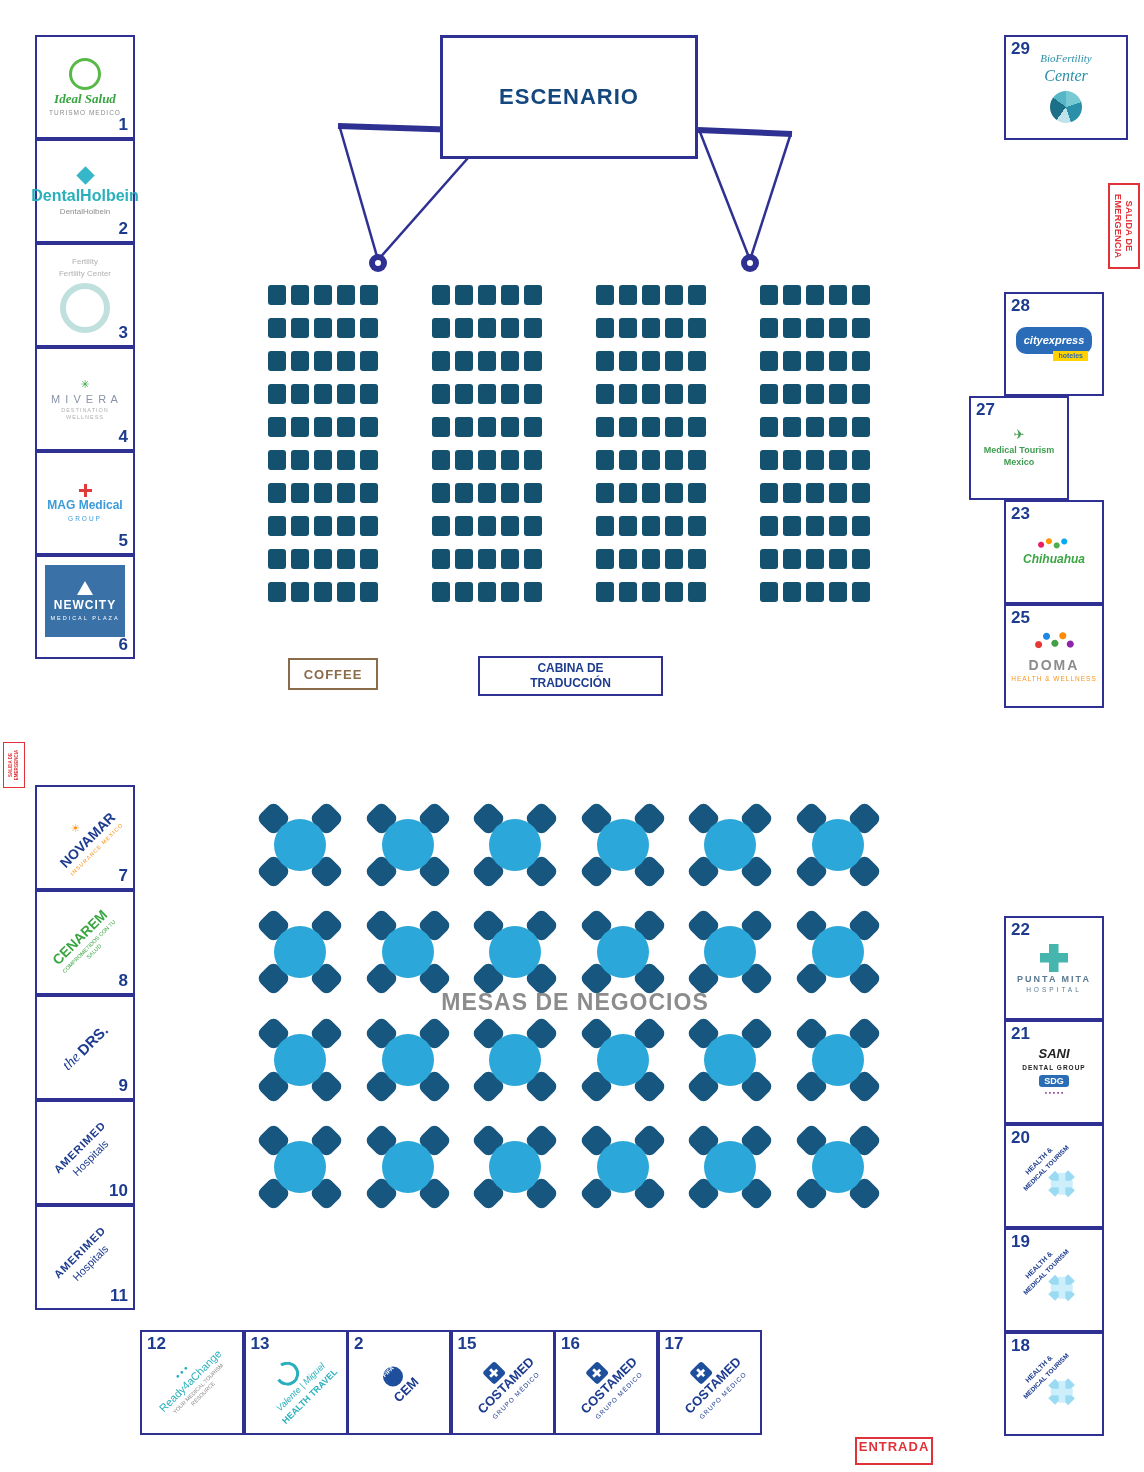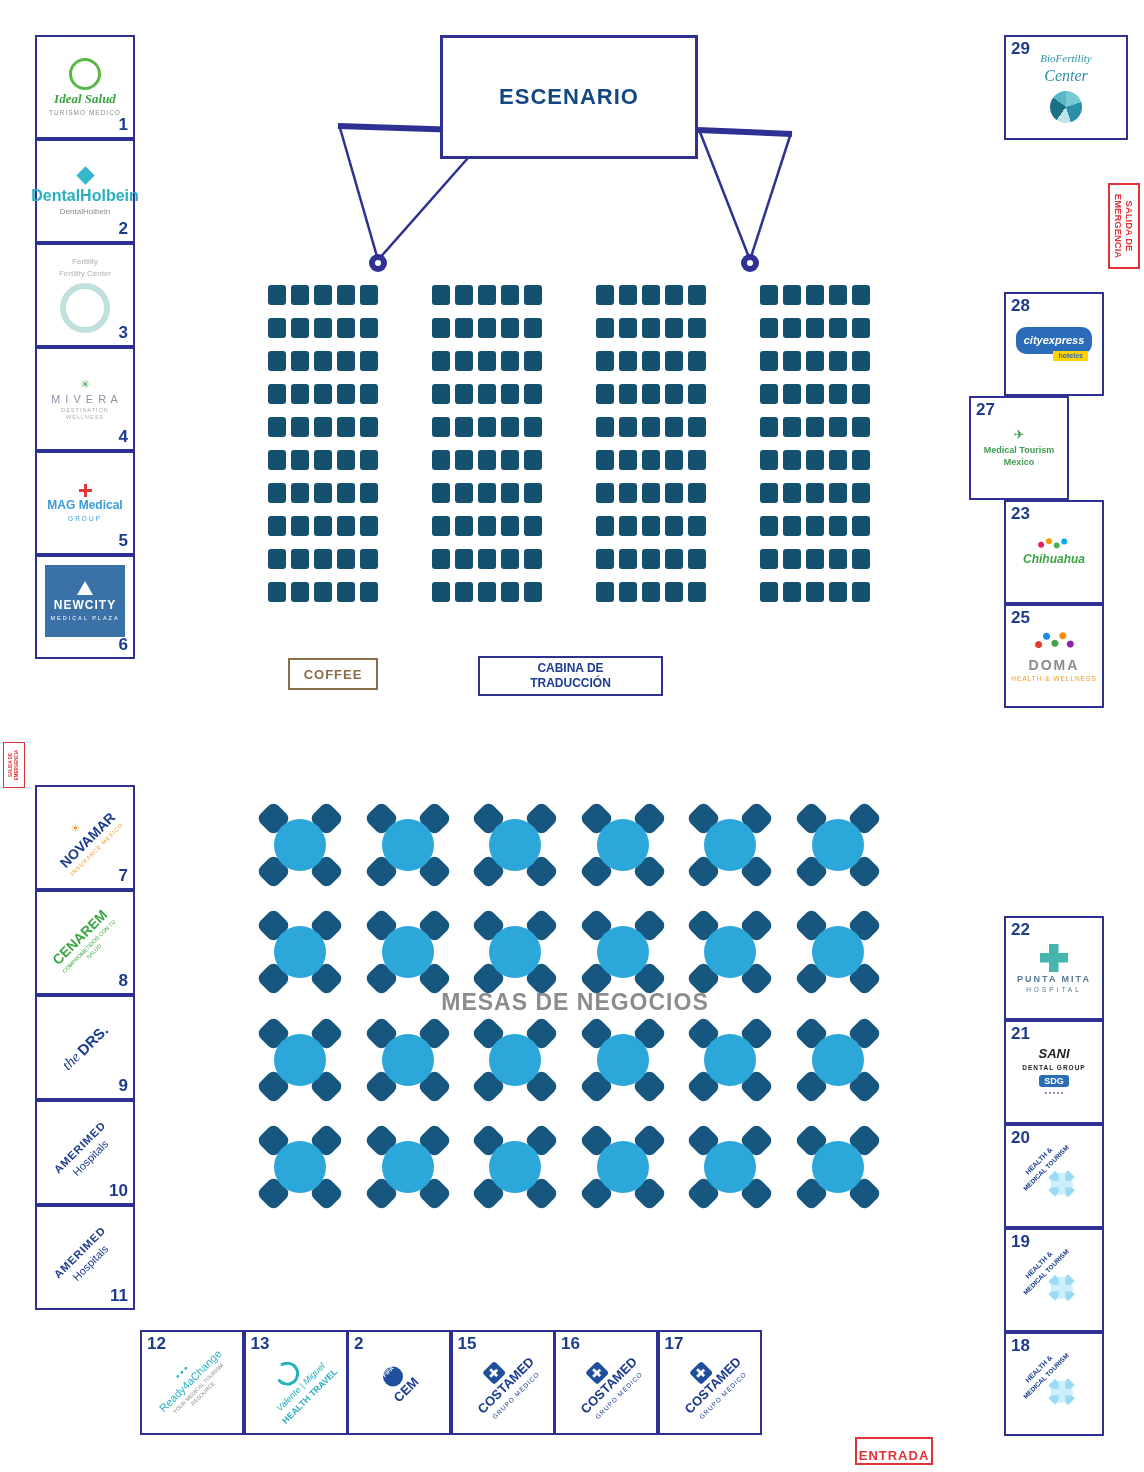--- a/index.html
+++ b/index.html
@@ -98,21 +98,21 @@
     font-weight:bold;font-size:12px;line-height:1.25;box-sizing:border-box}
   .mesas{position:absolute;left:575px;top:1002px;transform:translate(-50%,-50%);color:#8c8c8c;
     font-weight:bold;font-size:23px;letter-spacing:1px;white-space:nowrap;z-index:2}
   .exit-right{position:absolute;left:1108px;top:183px;width:32px;height:86px;border:2px solid #e03238;box-sizing:border-box}
   .exit-left{position:absolute;left:3px;top:742px;width:22px;height:46px;border:1px solid #e03238;box-sizing:border-box}
   .vwrap{position:absolute;left:50%;top:50%;text-align:center;color:#e03238;font-weight:bold}
   .exit-right .vwrap{transform:translate(-50%,-50%) rotate(90deg);font-size:9.5px;line-height:1.2;white-space:nowrap}
   .exit-left .vwrap{transform:translate(-50%,-50%) rotate(-90deg);font-size:4.5px;line-height:1.3;white-space:nowrap}
   .vwrap span{display:block}
   .entrada{position:absolute;left:855px;top:1437px;width:78px;height:28px;border:2px solid #e03238;
-    display:flex;align-items:flex-end;justify-content:center;color:#e03238;font-weight:bold;
+    display:flex;align-items:flex-start;justify-content:center;color:#e03238;font-weight:bold;
     font-size:13px;letter-spacing:1px;box-sizing:border-box}
 </style>
 </head>
 <body>
 
 <div id="floorplan">
 
   <svg class="screens" width="470" height="160" viewBox="0 0 470 160">
     <line x1="8" y1="10" x2="162" y2="15" stroke="#2e3192" stroke-width="6"></line>
     <line x1="10" y1="12" x2="48" y2="144" stroke="#2e3192" stroke-width="2.5"></line>

